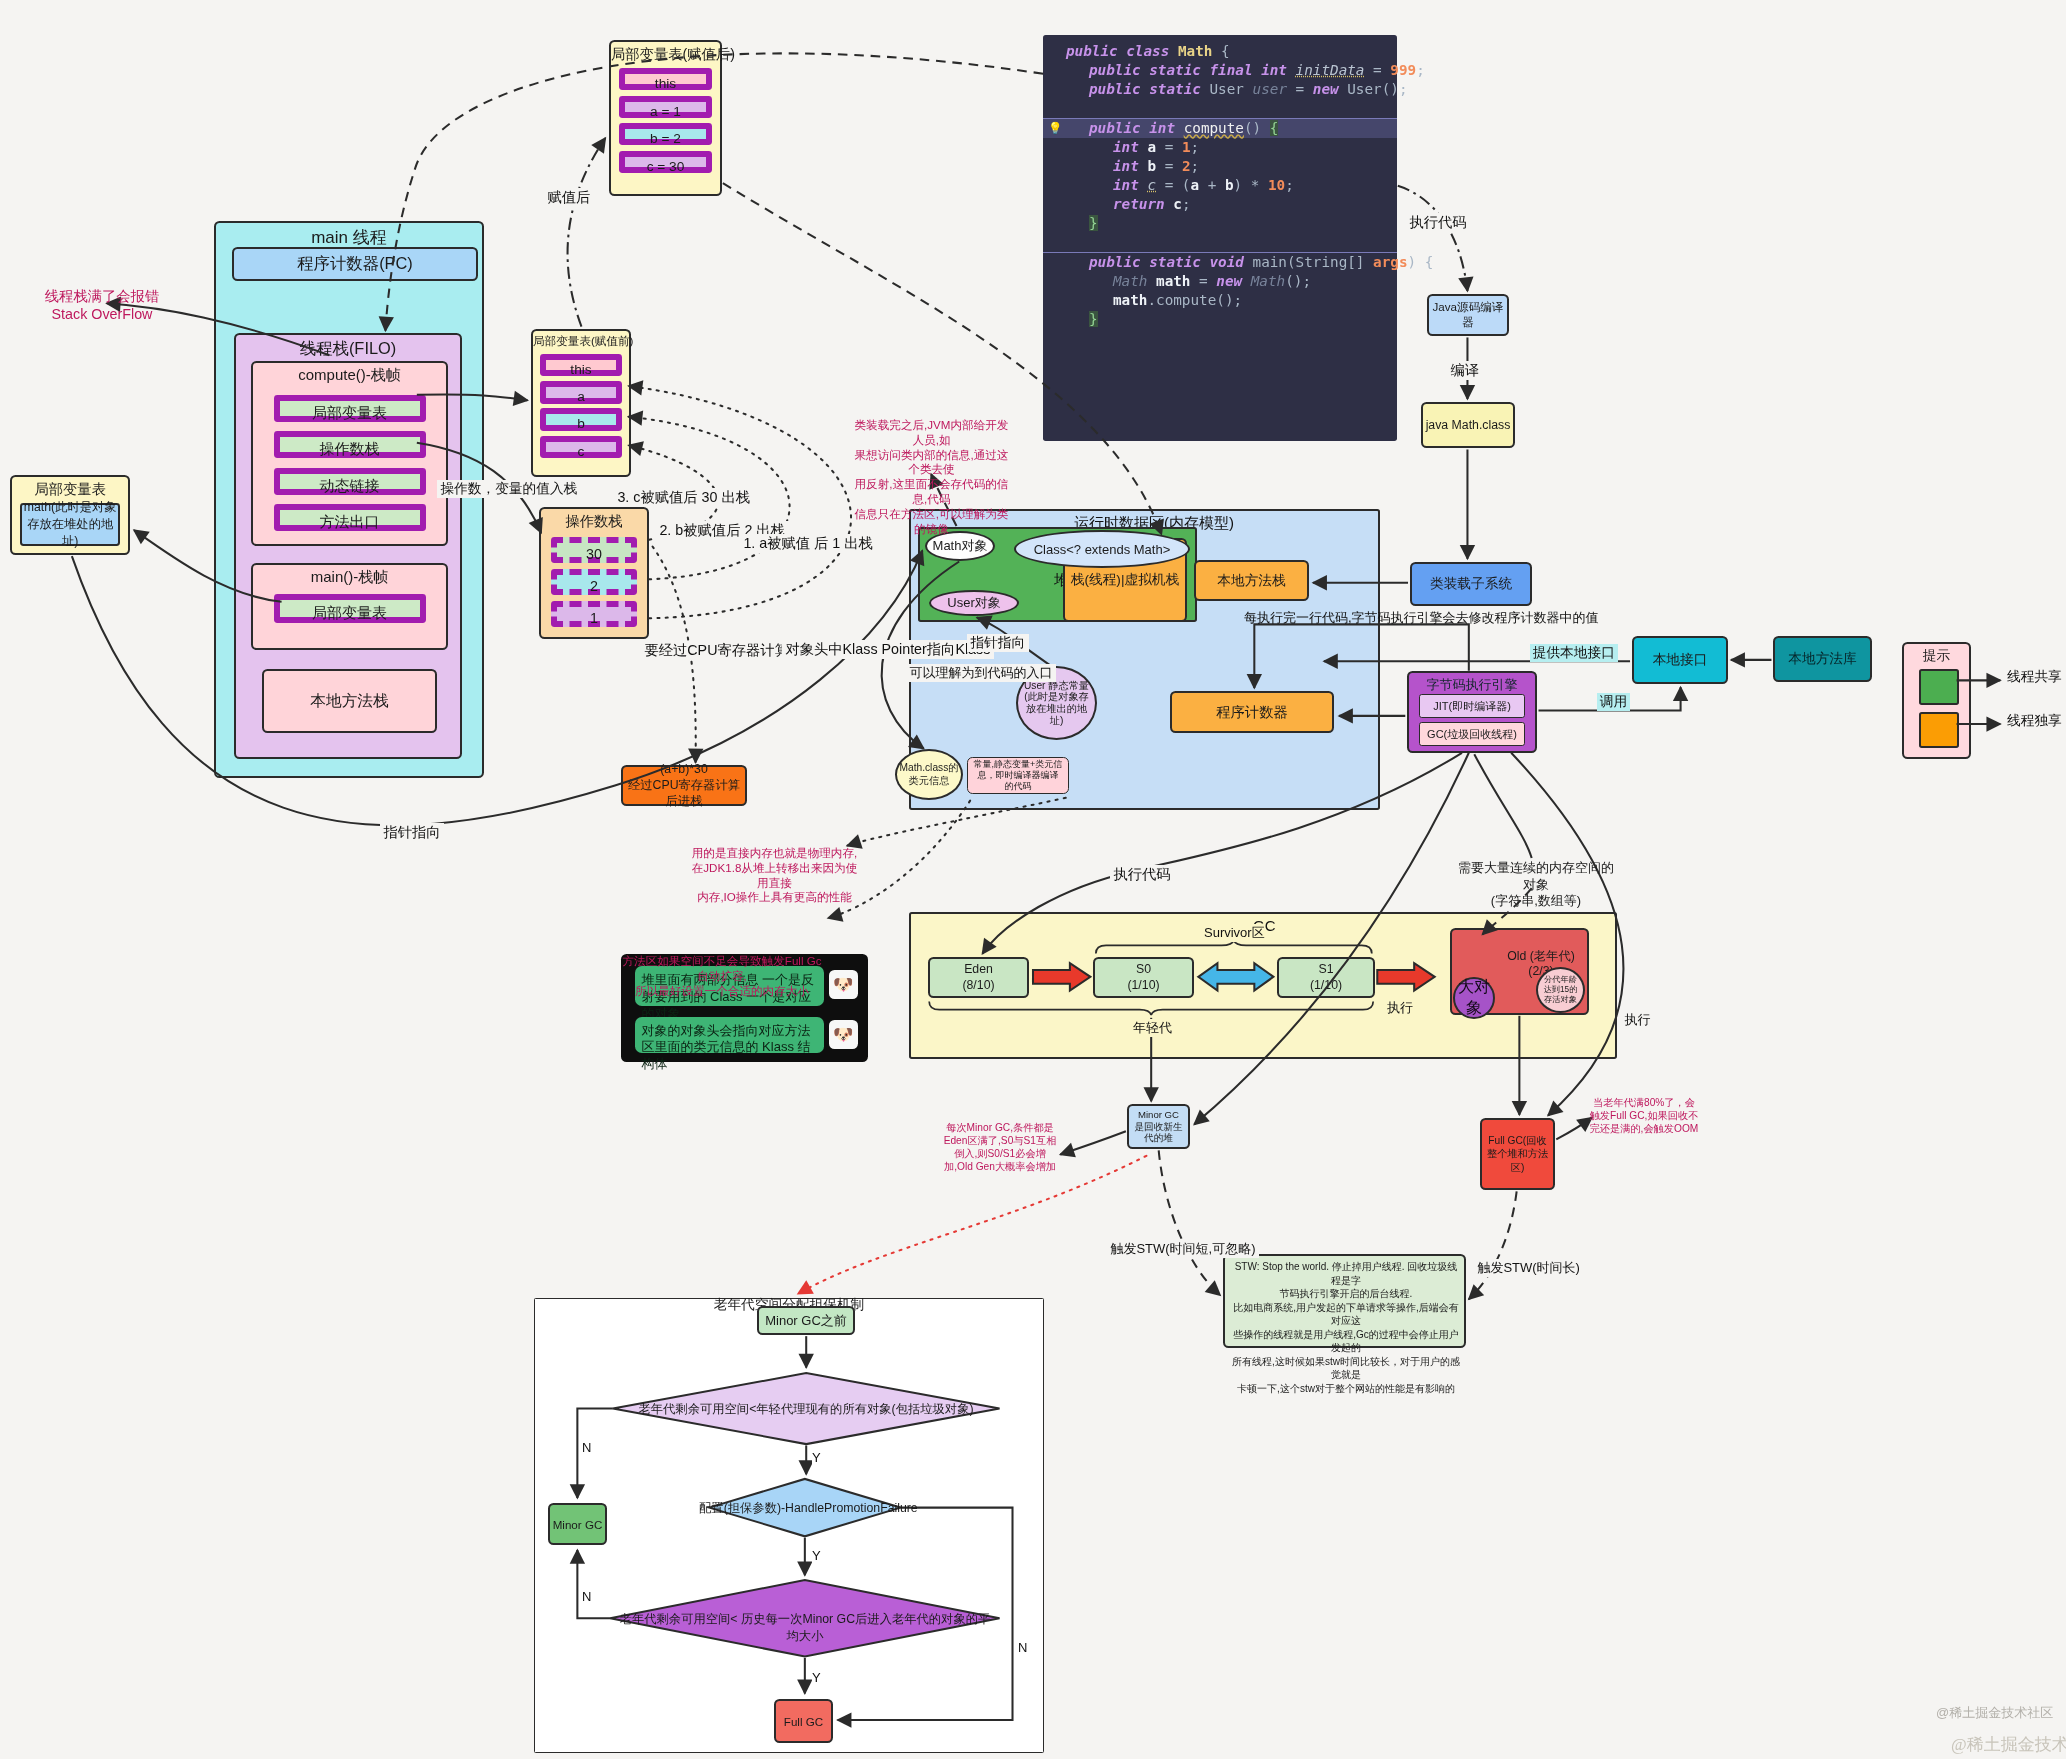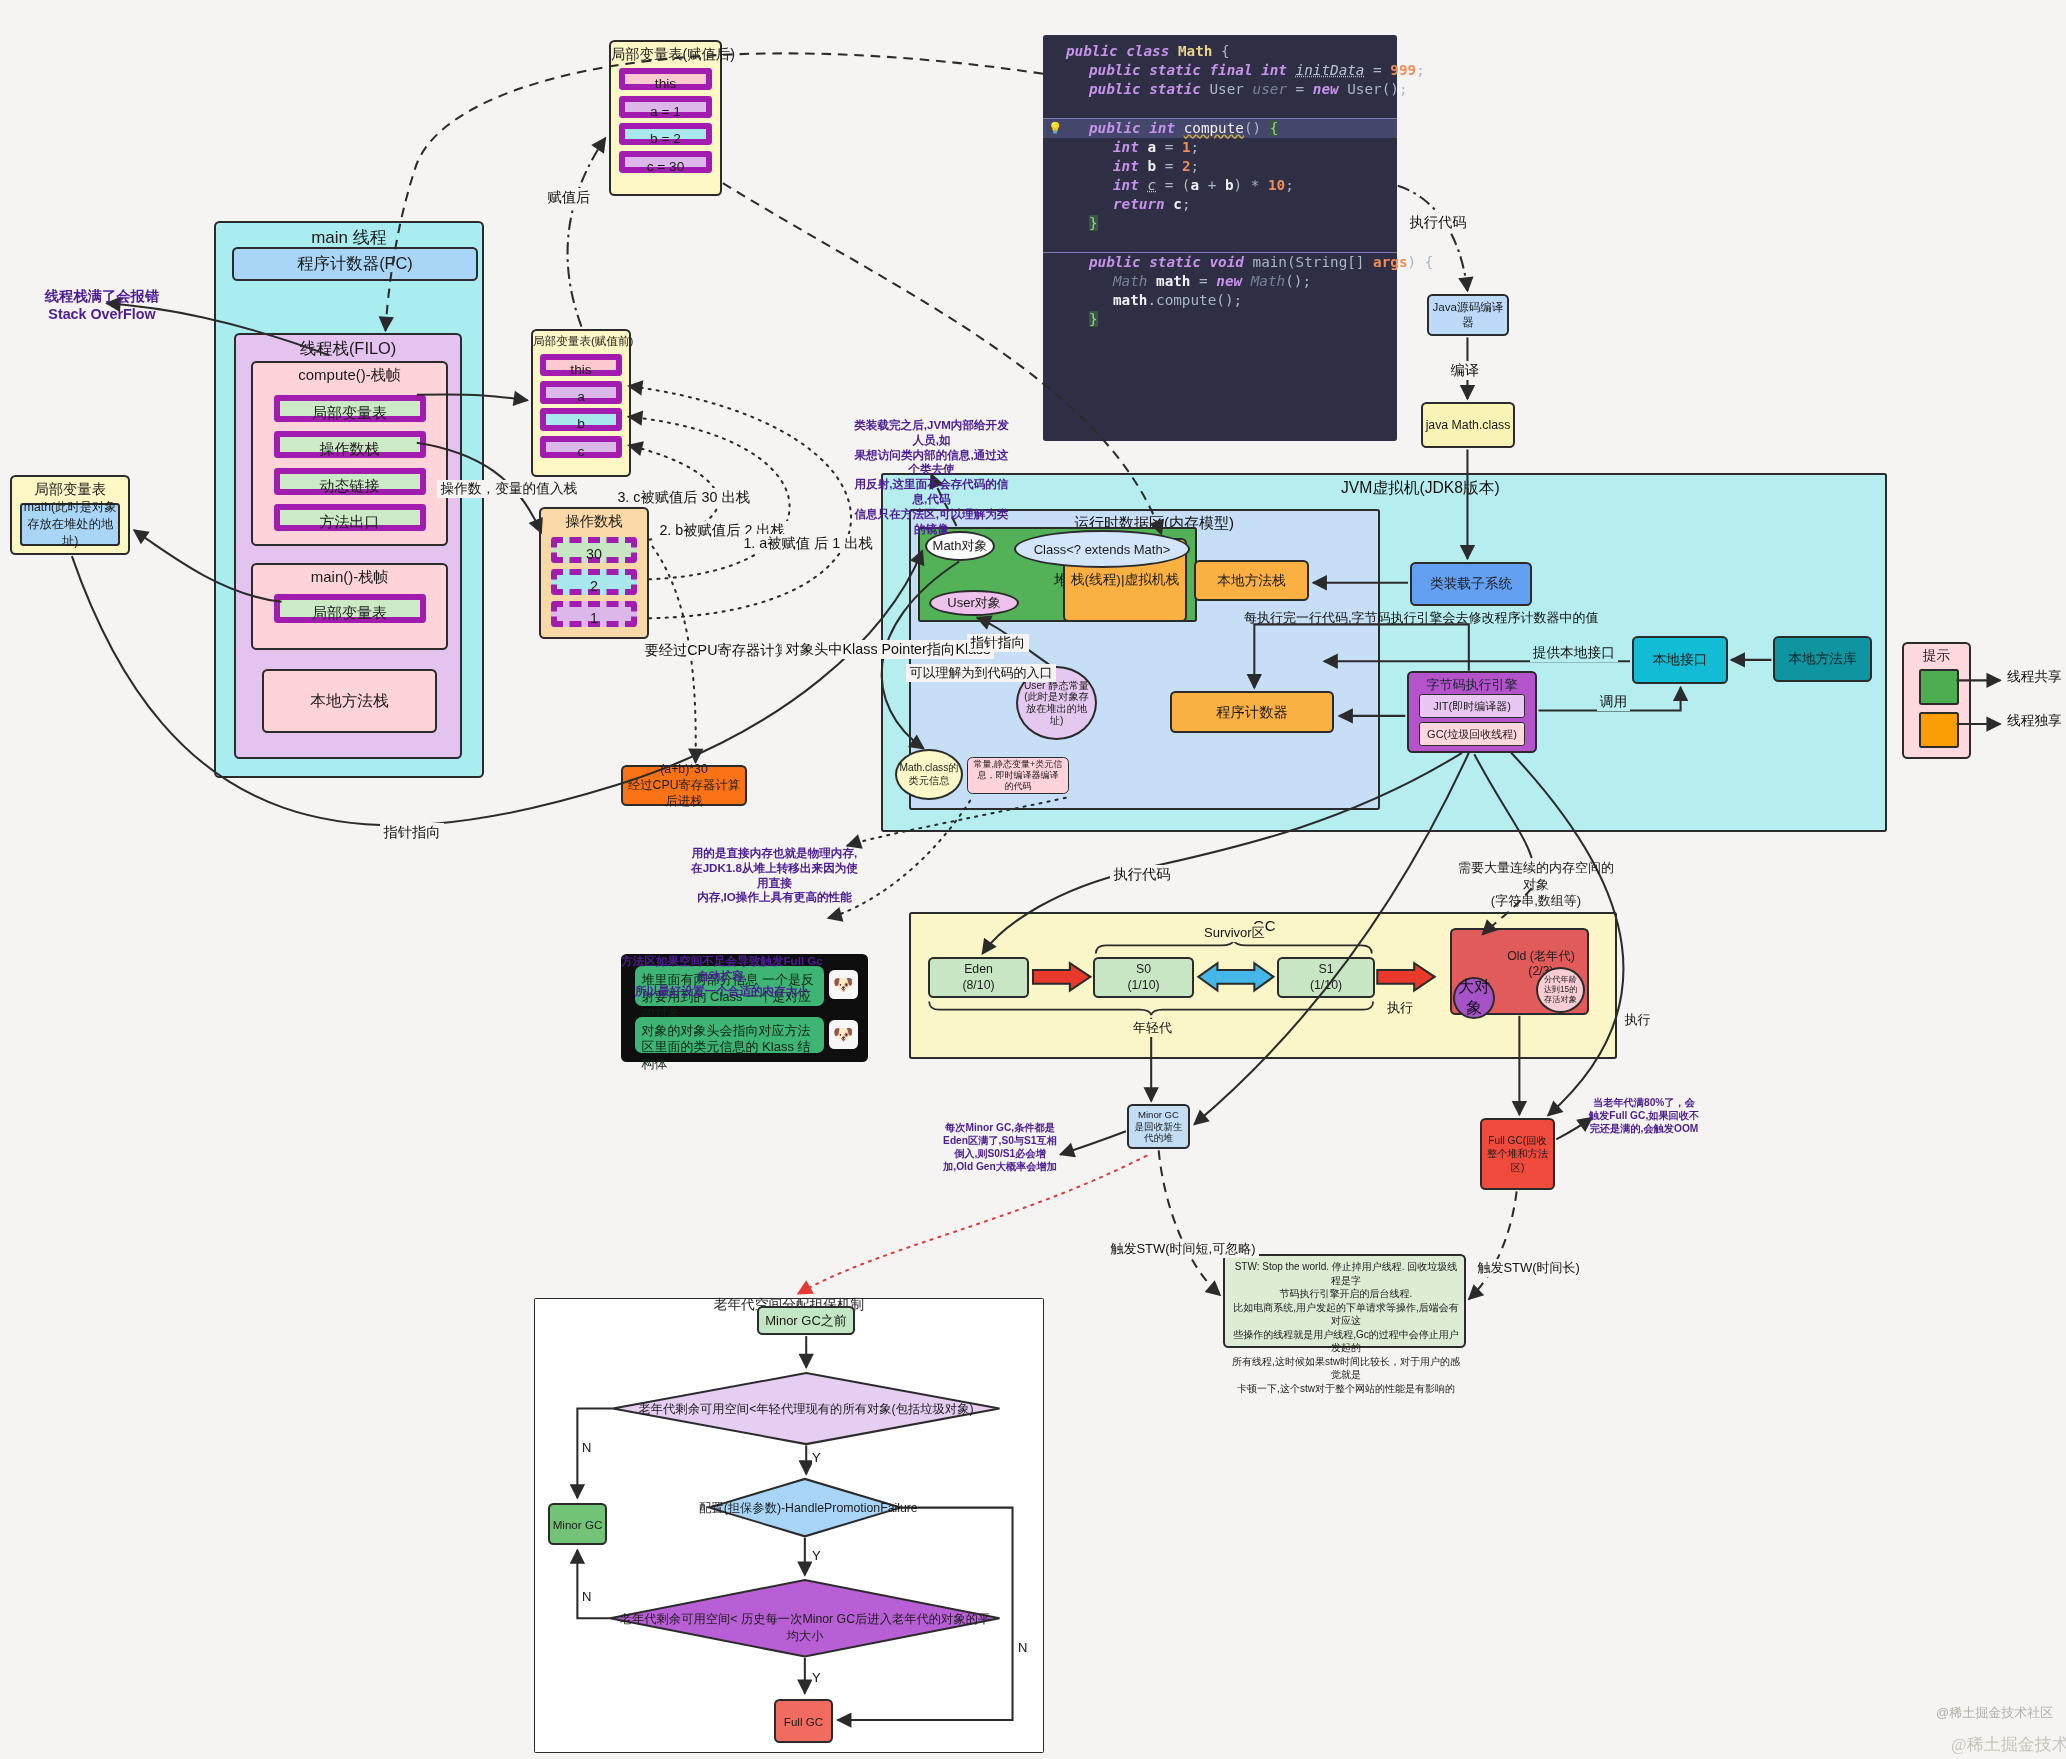--- a/index.html
+++ b/index.html
@@ -8,21 +8,21 @@
   .box{position:absolute;border:2px solid #2b2b2b;border-radius:5.5px;box-sizing:border-box;z-index:10;}
   .bt{position:absolute;top:3.4px;left:0;right:0;text-align:center;font-size:17px;white-space:nowrap;}
   .cen{display:flex;align-items:center;justify-content:center;text-align:center;}
   .vrow{border:6px solid #a21caf;border-radius:3.4px;height:24.6px;line-height:22px;text-align:center;
         font-size:15.7px;margin:5.5px 8.2px;box-sizing:border-box;}
   .dashrows .vrow{border-style:dashed;}
   .ell{position:absolute;border:2px solid #2b2b2b;border-radius:50%;box-sizing:border-box;z-index:12;
        display:flex;align-items:center;justify-content:center;text-align:center;}
   .lab{position:absolute;font-size:15px;color:#111;white-space:nowrap;z-index:60;}
   .bgw{background:#f5f4f2;padding:0 3.4px;}
-  .red{color:#4c1d95;font-weight:bold;}
+  .red{color:#be185d;font-weight:normal;}
   .note{position:absolute;font-size:14.3px;line-height:1.28;text-align:center;white-space:pre-line;z-index:60;}
   #wires{position:absolute;left:0;top:0;z-index:50;pointer-events:none;}
   .ovl{position:absolute;z-index:60;text-align:center;}
   
   .codebox{position:absolute;left:1043px;top:35px;width:354px;height:406px;background:#2e2f45;
            border-radius:2.7px;font-family:"DejaVu Sans Mono",monospace;font-size:14.3px;line-height:19px;
            padding-top:6.8px;box-sizing:border-box;z-index:10;}
   .cline{height:19px;white-space:pre;position:relative;}
   .cline.hl{background:#45466b;}
   .cline.sep{border-top:1.4px solid #7a7ab8;}
@@ -142,23 +142,20 @@
   <div class="lab bgw" style="left:544px;top:188px;font-size:14.3px;">赋值后</div>
   <div class="lab bgw" style="left:437px;top:480px;font-size:13.7px;">操作数，变量的值入栈</div>
   <div class="lab bgw" style="left:614px;top:488px;font-size:14.3px;">3. c被赋值后 30 出栈</div>
   <div class="lab bgw" style="left:656px;top:521px;font-size:14.3px;">2. b被赋值后 2 出栈</div>
   <div class="lab bgw" style="left:740px;top:534px;font-size:14.3px;">1. a被赋值 后 1 出栈</div>
   <div class="lab bgw" style="left:641px;top:641px;font-size:14.3px;">要经过CPU寄存器计算</div>
   <div class="lab bgw" style="left:782px;top:640px;font-size:14.3px;">对象头中Klass Pointer指向Klass</div>
   <div class="lab bgw" style="left:380px;top:823px;font-size:14.3px;">指针指向</div>
   <div class="lab bgw" style="left:967px;top:634px;font-size:13.7px;">指针指向</div>
 
-  <div class="box" style="left:881px;top:473px;width:1006px;height:359px;background:#b6eef0;border-radius:2.7px;">
-    <div class="lab" style="left:458px;top:2.7px;background:none;font-size:15.7px;">JVM虚拟机(JDK8版本)</div>
-  </div>
   <div class="box" style="left:909px;top:509px;width:471px;height:301px;background:#c6def6;border-radius:2.7px;">
     <div class="lab" style="left:163px;top:2.7px;background:none;font-size:15px;">运行时数据区(内存模型)</div>
   </div>
 
   <div class="box" style="left:918px;top:527px;width:279px;height:95px;background:#53b257;border-radius:2.7px;">
     <div class="lab" style="left:134px;top:42px;background:none;font-size:15px;">堆</div>
   </div>
   <div class="ell" style="left:925px;top:531px;width:70px;height:30px;background:#fdfdfd;font-size:13px;">
     <span>Math对象</span>
   </div>

